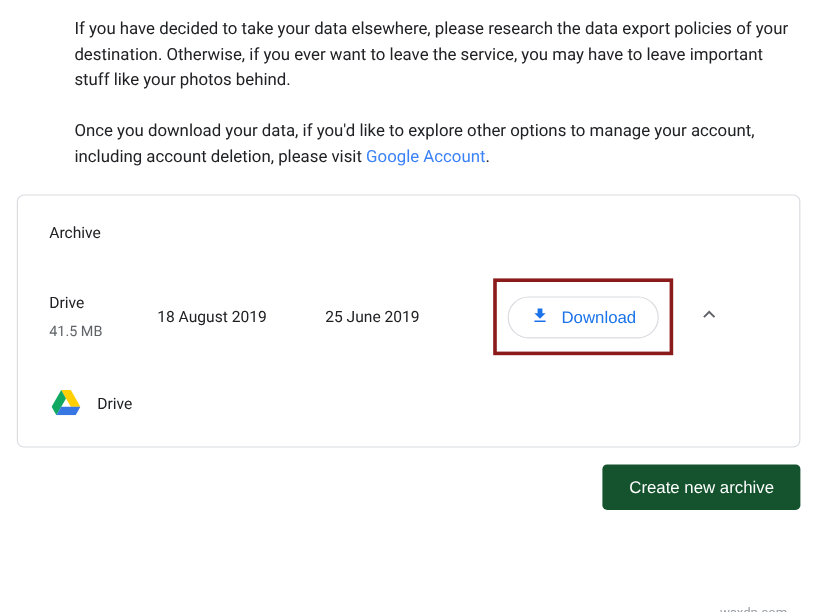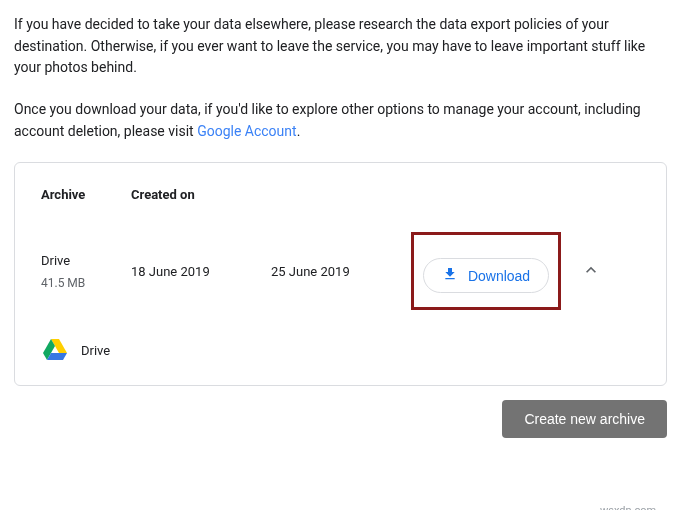--- a/index.html
+++ b/index.html
@@ -9,56 +9,57 @@
       color: #202124;
       background: #fff;
       width: 681px;
       padding: 14px;
     }
     .intro p {
       font-size: 14px;
       line-height: 1.55;
       color: #202124;
       margin-bottom: 20px;
+      margin-left: 48px;
     }
     .intro a.link {
       color: #3b82f6;
       text-decoration: none;
     }
     .card {
       border: 1px solid #dadce0;
       border-radius: 6px;
       padding: 10px 26px 18px 26px;
       margin-top: 4px;
     }
     .hdr {
       display: grid;
       grid-template-columns: 90px 140px 140px 150px 40px;
       align-items: center;
       padding: 14px 0 12px 0;
       font-size: 13px;
       color: #202124;
-      font-weight: 700;
+      font-weight: 400;
     }
     .row {
       display: grid;
       grid-template-columns: 90px 140px 140px 150px 40px;
       align-items: center;
       padding: 18px 0 18px 0;
     }
     .archive-cell .name { font-size: 13px; color: #202124; }
     .archive-cell .size { font-size: 12px; color: #5f6368; margin-top: 8px; }
     .cell { font-size: 13px; color: #202124; }
     .details-cell {
       border: 3px solid #8b1a1a;
       padding: 14px 10px;
       display: flex;
       justify-content: center;
-      align-items: flex-end;
-      height: 78px;
+      align-items: center;
+      height: 64px;
     }
     .dl-btn {
       display: inline-flex;
       align-items: center;
       gap: 10px;
       border: 1px solid #dadce0;
       border-radius: 18px;
       padding: 7px 18px;
       background: #fff;
       color: #1a73e8;
@@ -76,21 +77,21 @@
       padding: 10px 0 4px 2px;
     }
     .drive-icon { width: 24px; height: 22px; }
     .file-row .label { font-size: 13px; color: #202124; }
     .footer {
       display: flex;
       justify-content: flex-end;
       margin-top: 14px;
     }
     .primary-btn {
-      background: #737373;
+      background: #14532d;
       color: #fff;
       border: none;
       border-radius: 4px;
       padding: 11px 22px;
       font-size: 14px;
       font-weight: 500;
       cursor: pointer;
     }
     .watermark {
       position: absolute;
@@ -106,30 +107,29 @@
 <div class="intro">
   <p>If you have decided to take your data elsewhere, please research the data export policies of your destination. Otherwise, if you ever want to leave the service, you may have to leave important stuff like your photos behind.</p>
   <p>
     <span>Once you download your data, if you'd like to explore other options to manage your account, including account deletion, please visit </span><a href="#" class="link">Google Account</a><span>.</span>
   </p>
 </div>
 
 <div class="card">
   <div class="hdr">
     <div>Archive</div>
-    <div>Created on</div>
     <div></div>
   </div>
 
   <div class="row">
     <div class="archive-cell">
       <div class="name">Drive</div>
       <div class="size">41.5 MB</div>
     </div>
-    <div class="cell">18 June 2019</div>
+    <div class="cell">18 August 2019</div>
     <div class="cell">25 June 2019</div>
     <div class="details-cell">
       <button class="dl-btn">
         <span>
           <svg viewBox="0 0 24 24">
               <path d="M5 20h14v-2H5v2zM19 9h-4V3H9v6H5l7 7 7-7z"></path>
             </svg>
         </span>
         <span>Download</span>
       </button>

